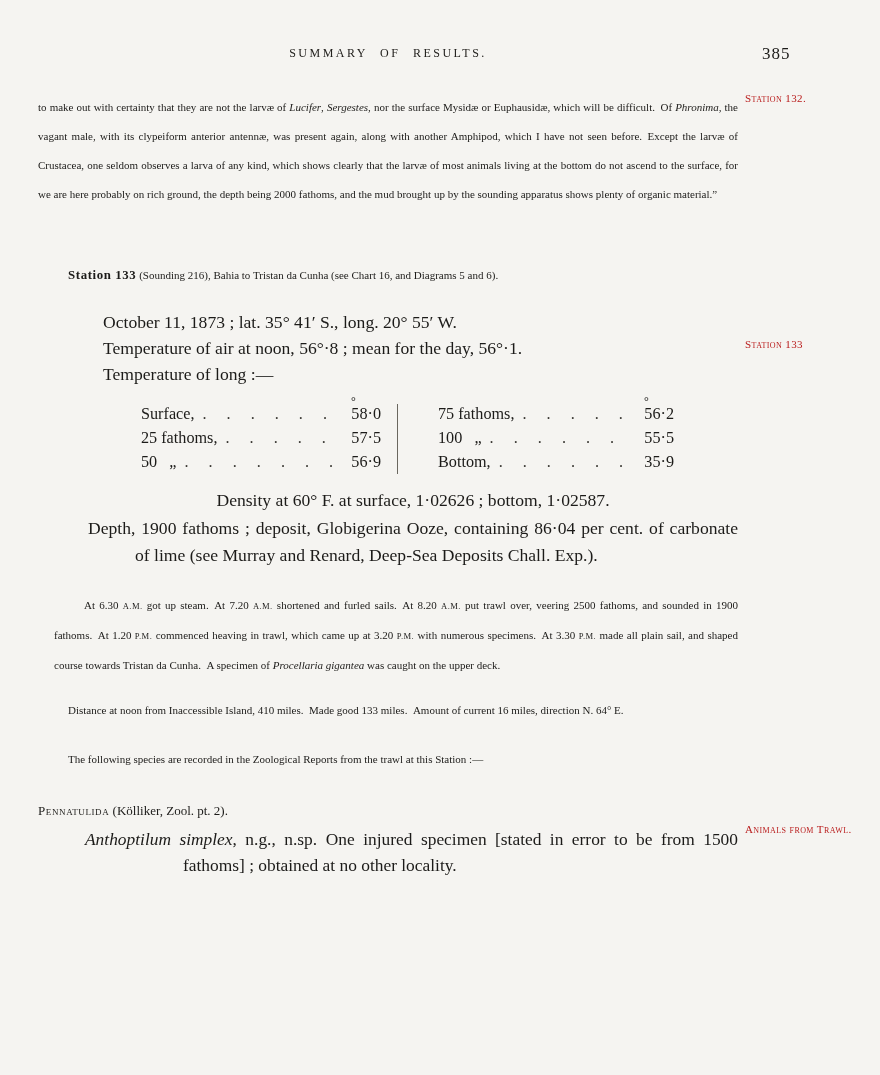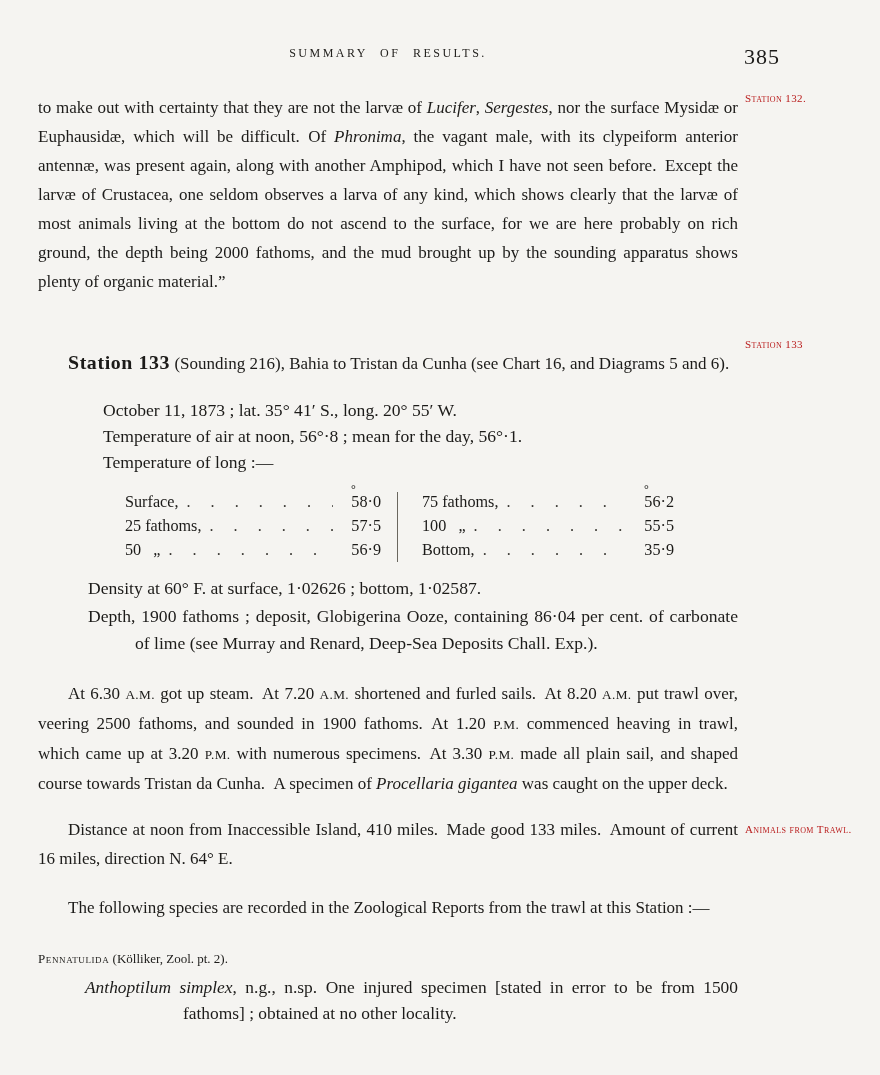--- a/index.html
+++ b/index.html
@@ -13,61 +13,61 @@
   .page{position:relative;width:880px;height:1075px;overflow:hidden;}
   .content{position:absolute;left:38px;top:0;width:700px;}
 
   
   .header{position:relative;margin-top:46px;height:22px;}
   .running-title{
     text-align:center;font-size:12px;letter-spacing:2.5px;word-spacing:7px;
     color:#24221f;
   }
   .page-number{
-    position:absolute;top:-2px;left:706px;font-size:22px;letter-spacing:1px;
+    position:absolute;top:-2px;left:724px;font-size:17px;letter-spacing:1px;
   }
 
   
   .para{
-    font-size:17px;line-height:29px;text-align:justify;color:#1c1b19;
+    font-size:11px;line-height:29px;text-align:justify;color:#1c1b19;
   }
   .para.indent{text-indent:30px;}
   .p-first{margin-top:25px;}
   .p-station{margin-top:52px;}
-  .p-narrative{margin-top:21px;}
+  .p-narrative{margin-top:21px;margin-left:16px;}
   .p-distance{margin-top:16px;}
   .p-species-intro{margin-top:20px;}
 
   .seg-i{font-style:italic;}
   .seg-b{font-weight:700;font-size:1.17em;letter-spacing:.6px;}
   .seg-sc{font-variant:small-caps;letter-spacing:.6px;}
   .seg-tsc{font-size:.78em;letter-spacing:.4px;}
 
   
   .obs-block{margin:19px 0 0 50px;font-size:17.6px;line-height:26px;}
   .obs-line{white-space:nowrap;margin-left:15px;}
 
   
   .temp-table{display:flex;margin:15px 0 0 87px;font-size:16.2px;}
   .temp-col{line-height:24px;}
   .temp-col.left{width:256px;padding-right:16px;}
   .temp-divider{width:1px;background:#6a675f;margin-top:2px;}
   .temp-col.right{width:252px;padding-left:24px;}
-  .t-row{display:flex;align-items:center;}
+  .t-row{display:flex;align-items:center;margin-left:16px;}
   .t-label{white-space:pre;}
   .t-leader{flex:1;overflow:hidden;white-space:nowrap;margin:0 8px;color:#3a3833;}
   .t-leader::before{content:".    .    .    .    .    .    .    .";letter-spacing:8px;}
   .t-val{width:40px;text-align:right;position:relative;white-space:nowrap;}
   .t-val.deg-above::before{
     content:"°";position:absolute;top:-13px;left:10px;font-size:12px;color:#1c1b19;
   }
 
   
   .dd-block{margin:13px 0 0 50px;font-size:17.6px;line-height:27.5px;width:650px;}
-  .dd-line{text-align:left;}
+  .dd-line{text-align:center;}
   .dd-hang{padding-left:47px;text-indent:-47px;text-align:justify;}
 
   
   .sp-heading{margin-top:24px;font-size:13px;line-height:26px;}
   .sp-entry{
     font-size:17.4px;line-height:26px;
     padding-left:145px;text-indent:-98px;margin-top:2px;text-align:justify;
   }
 
   

